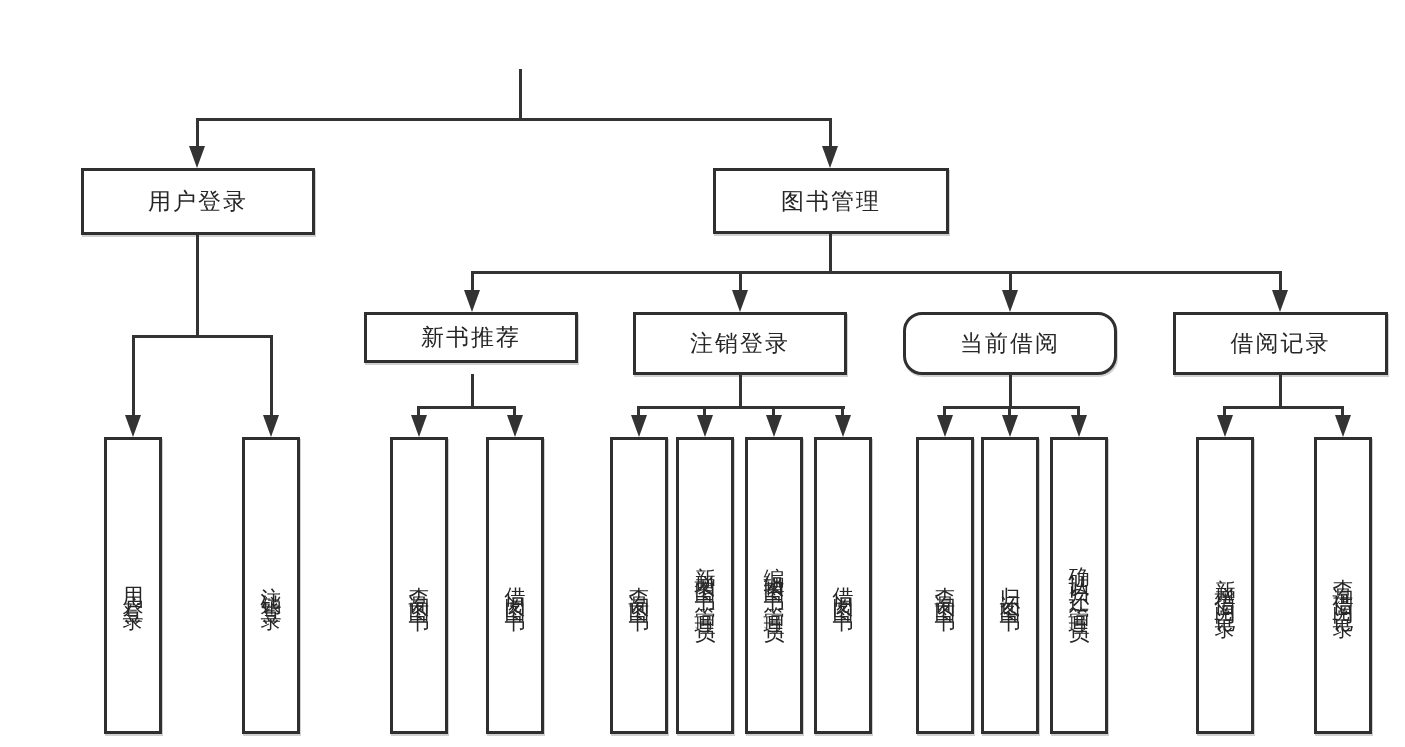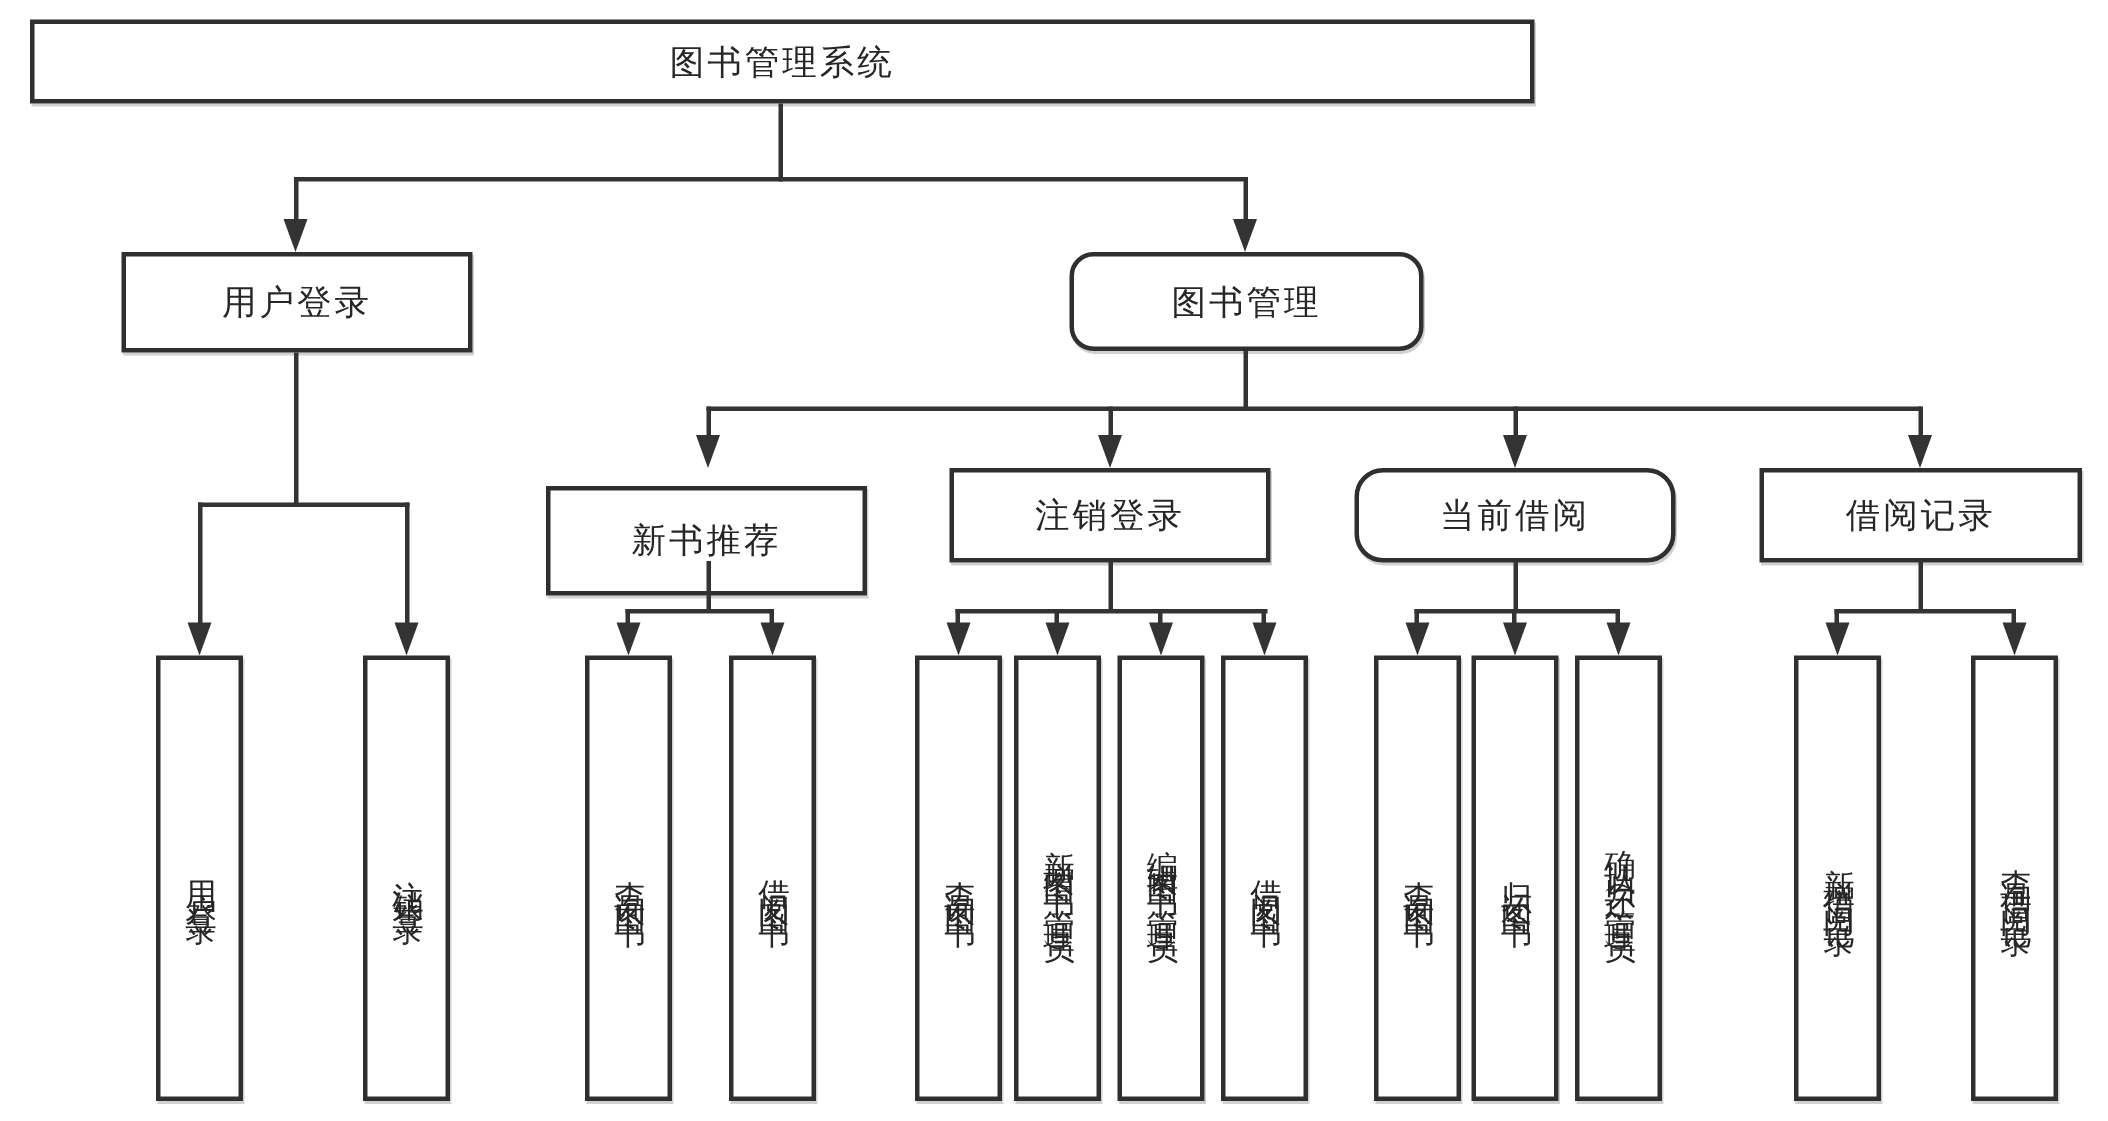--- a/index.html
+++ b/index.html
@@ -49,52 +49,51 @@
     color:rgba(150,150,150,0.95);
     letter-spacing:1px;
     white-space:nowrap;
   }
 </style>
 </head>
 <body>
 
 <div class="canvas">
 
-  <div class="box" style="left:20px;top:13px;width:1003px;height:56px;">图书管理系统</div>
 
   <div class="line" style="left:519px;top:69px;width:3px;height:52px;"></div>
   <div class="line" style="left:196px;top:118px;width:636px;height:3px;"></div>
 
   <div class="line" style="left:196px;top:118px;width:3px;height:30px;"></div>
   <div class="tri" style="left:189px;top:146px;"></div>
   <div class="line" style="left:829px;top:118px;width:3px;height:30px;"></div>
   <div class="tri" style="left:822px;top:146px;"></div>
 
   <div class="box" style="left:81px;top:168px;width:234px;height:67px;">用户登录</div>
-  <div class="box" style="left:713px;top:168px;width:236px;height:66px;border-radius:16px;">图书管理</div>
+  <div class="box" style="left:713px;top:168px;width:236px;height:66px;">图书管理</div>
 
   <div class="line" style="left:196px;top:235px;width:3px;height:103px;"></div>
   <div class="line" style="left:132px;top:335px;width:141px;height:3px;"></div>
   <div class="line" style="left:132px;top:335px;width:3px;height:82px;"></div>
   <div class="tri" style="left:125px;top:415px;"></div>
   <div class="line" style="left:270px;top:335px;width:3px;height:82px;"></div>
   <div class="tri" style="left:263px;top:415px;"></div>
 
   <div class="line" style="left:829px;top:234px;width:3px;height:40px;"></div>
   <div class="line" style="left:471px;top:271px;width:810px;height:3px;"></div>
   <div class="line" style="left:471px;top:271px;width:3px;height:21px;"></div>
   <div class="tri" style="left:464px;top:290px;"></div>
   <div class="line" style="left:739px;top:271px;width:3px;height:21px;"></div>
   <div class="tri" style="left:732px;top:290px;"></div>
   <div class="line" style="left:1009px;top:271px;width:3px;height:21px;"></div>
   <div class="tri" style="left:1002px;top:290px;"></div>
   <div class="line" style="left:1279px;top:271px;width:3px;height:21px;"></div>
   <div class="tri" style="left:1272px;top:290px;"></div>
 
-  <div class="box" style="left:364px;top:324px;width:214px;height:73px;">新书推荐</div>
+  <div class="box" style="left:364px;top:312px;width:214px;height:51px;">新书推荐</div>
   <div class="box" style="left:633px;top:312px;width:214px;height:63px;">注销登录</div>
   <div class="box" style="left:903px;top:312px;width:214px;height:63px;border-radius:19px;">当前借阅</div>
   <div class="box" style="left:1173px;top:312px;width:215px;height:63px;">借阅记录</div>
 
   <div class="line" style="left:471px;top:374px;width:3px;height:34px;"></div>
   <div class="line" style="left:417px;top:406px;width:99px;height:3px;"></div>
   <div class="line" style="left:417px;top:406px;width:3px;height:12px;"></div>
   <div class="tri" style="left:411px;top:415px;"></div>
   <div class="line" style="left:513px;top:406px;width:3px;height:12px;"></div>
   <div class="tri" style="left:507px;top:415px;"></div>

